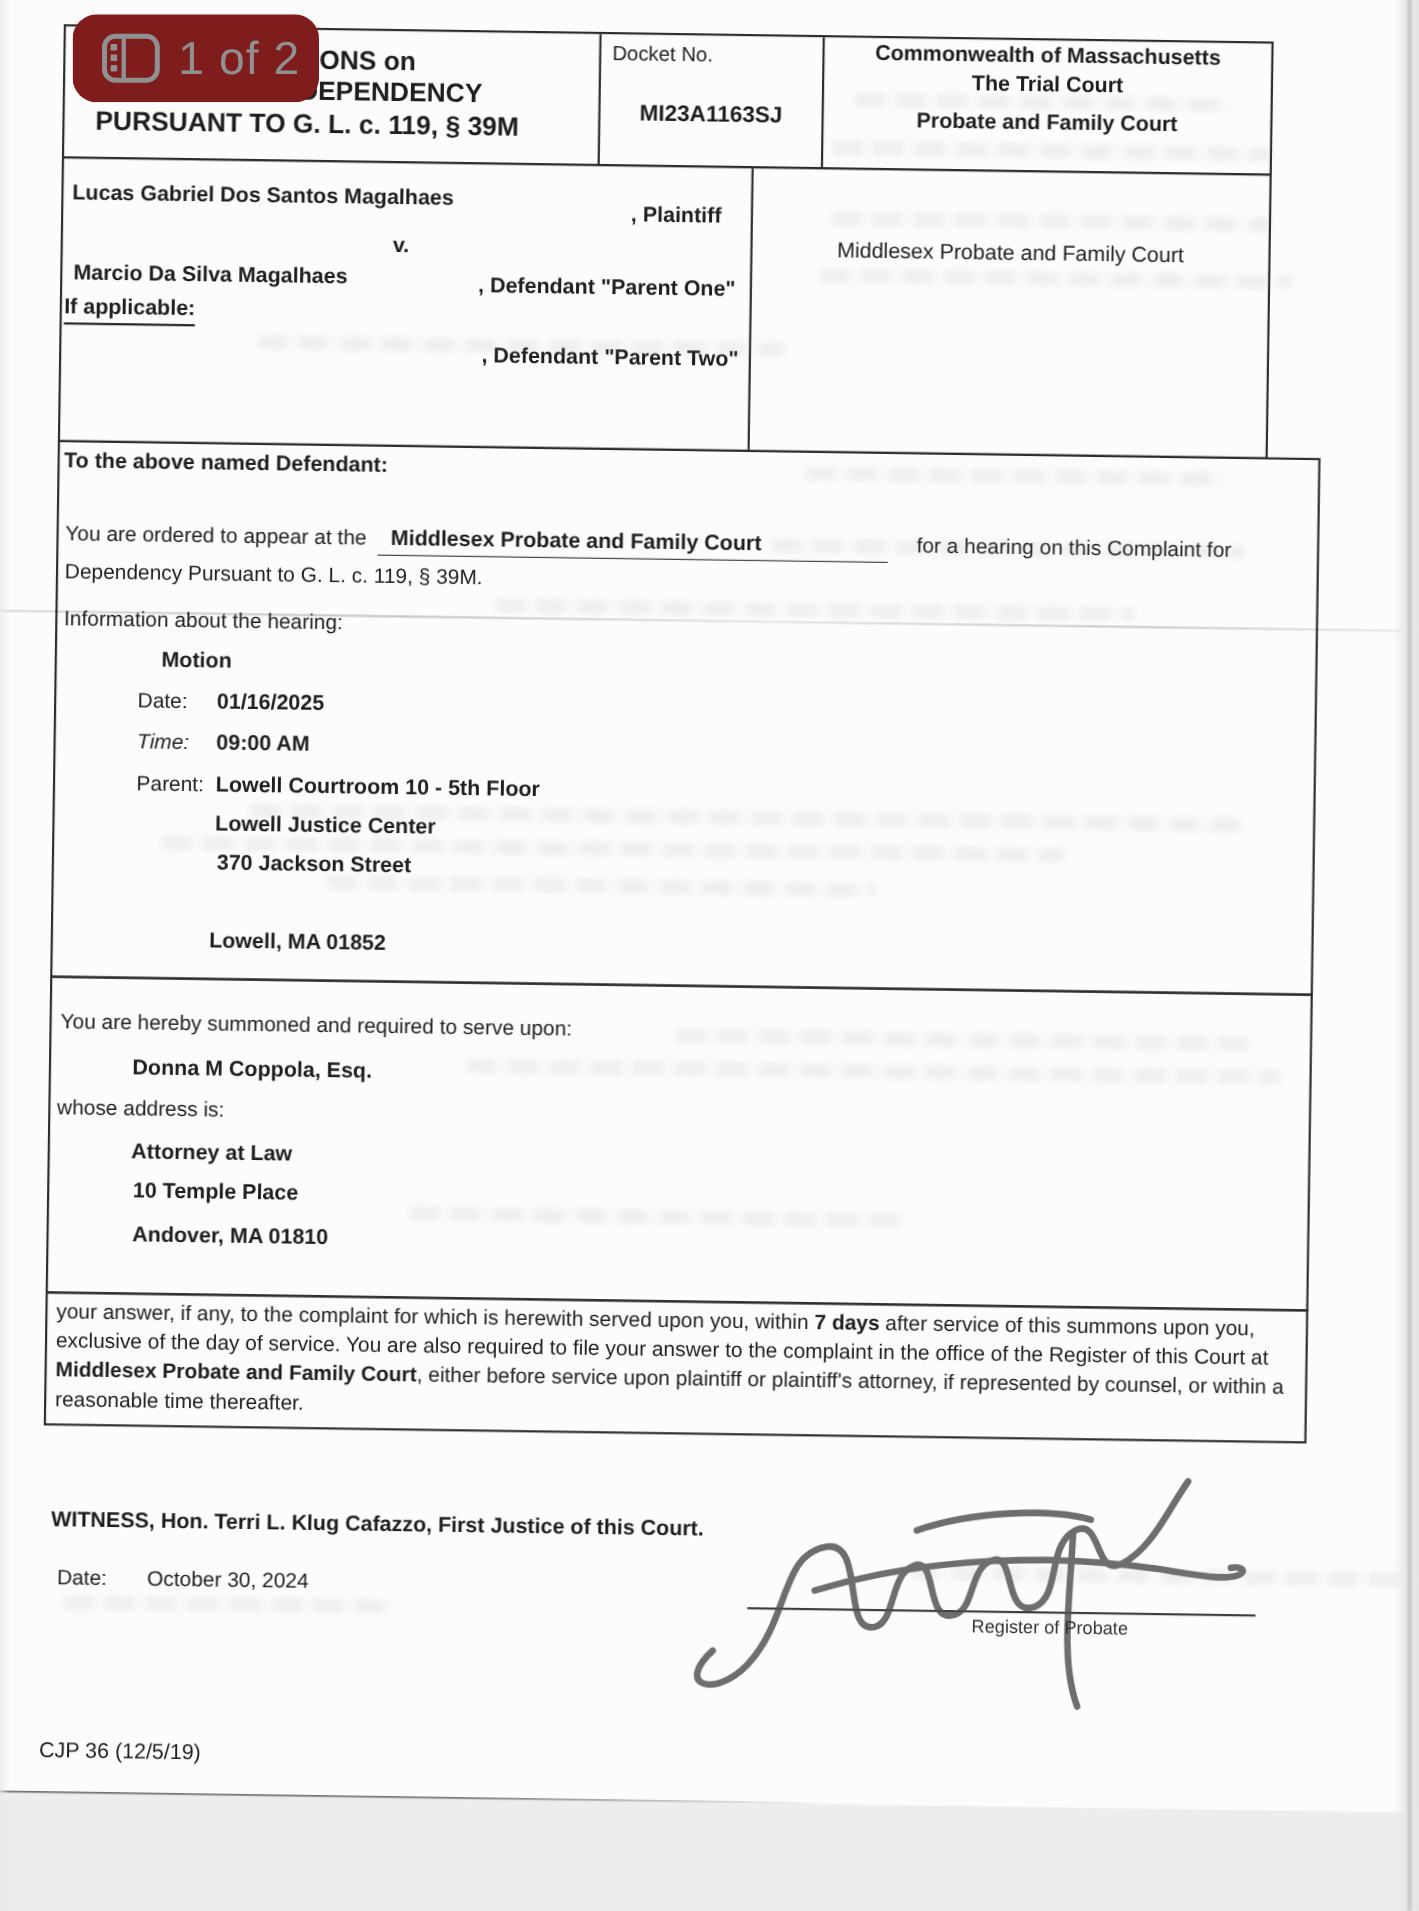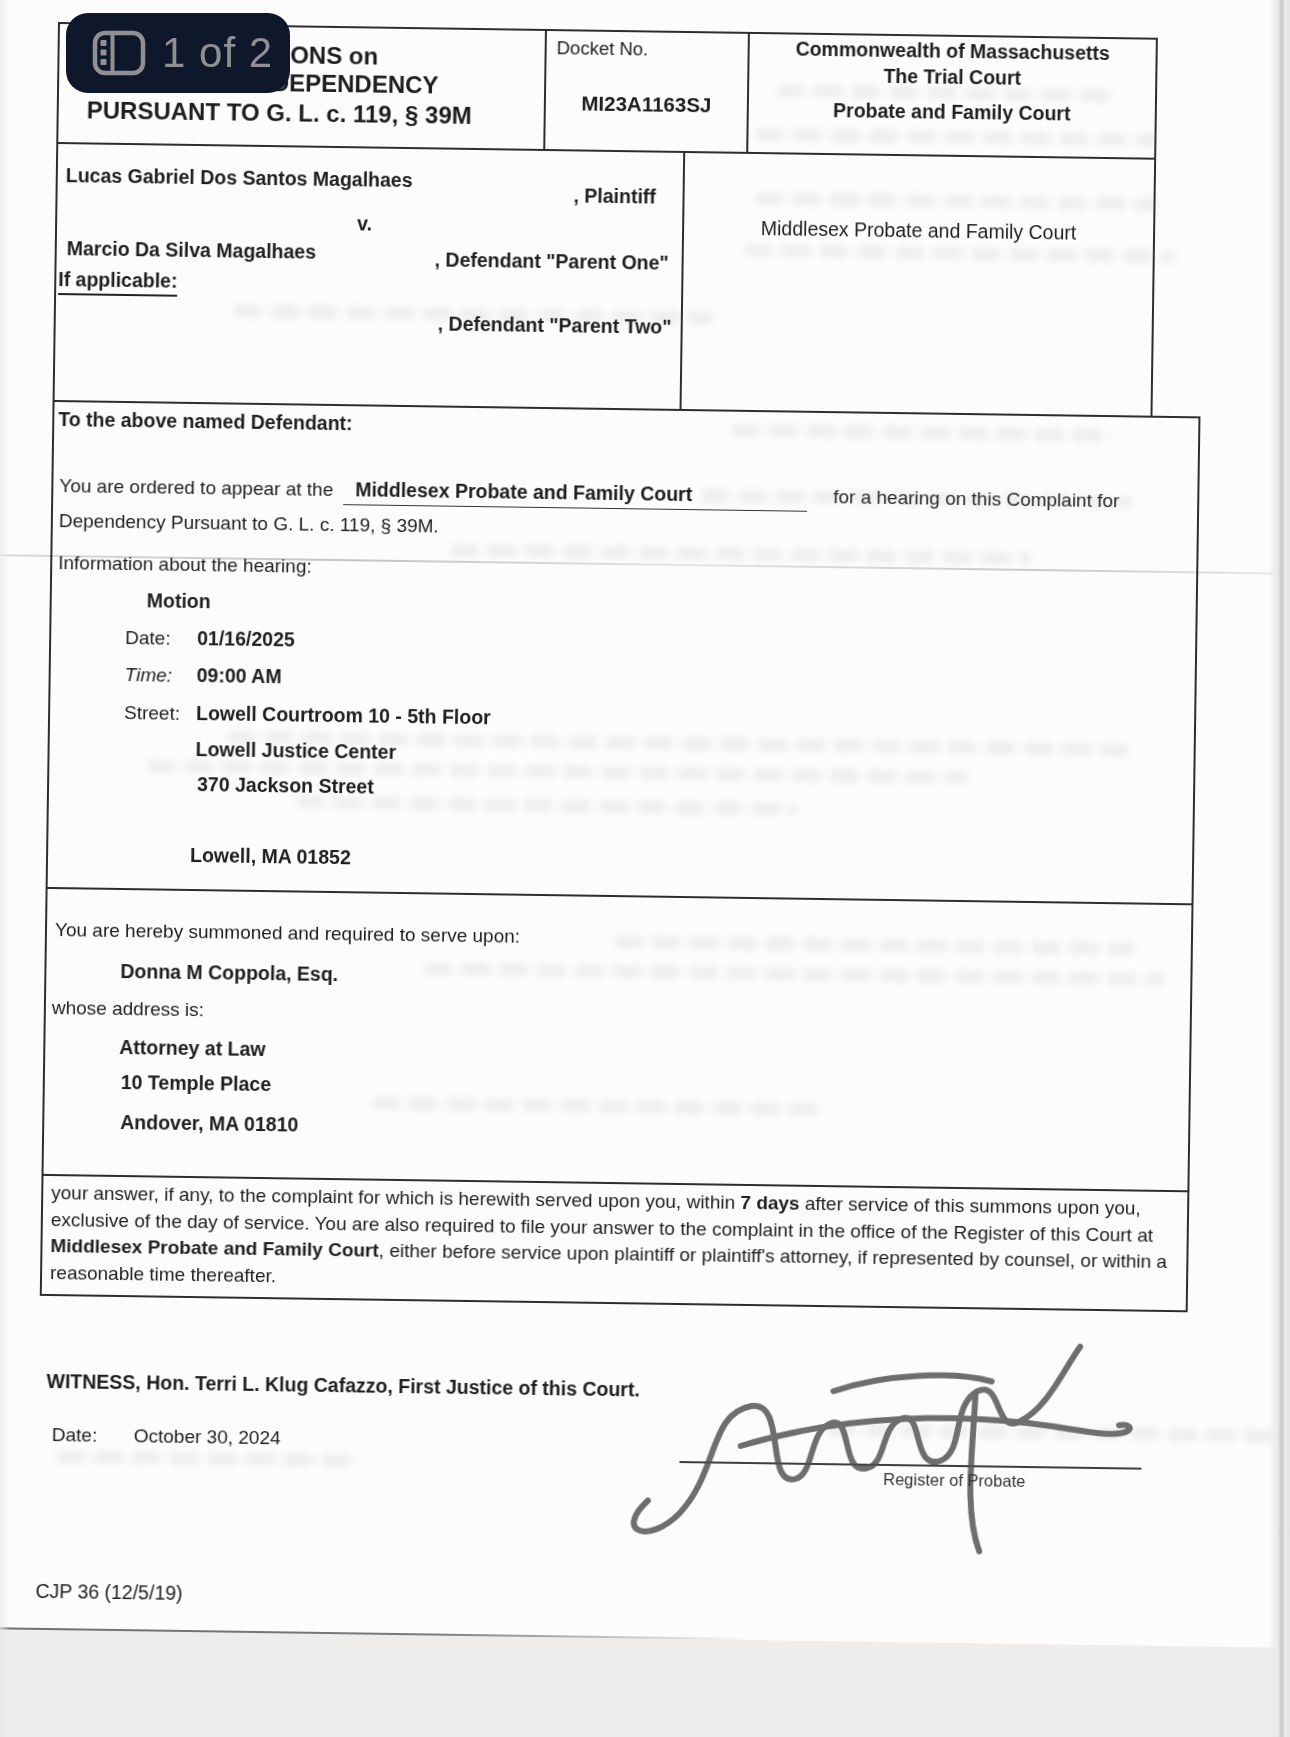--- a/index.html
+++ b/index.html
@@ -26,21 +26,21 @@
   .sig-line{position:absolute;height:1.6px;background:#3e3e3e;}
   .bottom-edge{position:absolute;height:2px;
     background:linear-gradient(90deg,#6f6f6f 0,#787878 55%,rgba(120,120,120,0) 95%);}
   .below-page{position:absolute;background:#efecec;}
   .edge-right{position:absolute;right:0;top:0;width:22px;height:100%;z-index:40;
     background:linear-gradient(to right,rgba(255,255,255,0) 0,#e8e8e8 45%,#c7c7c7 62%,#eaeaea 78%,#e3e3e3 100%);}
   .edge-left{position:absolute;left:0;top:0;width:9px;height:100%;z-index:40;opacity:.75;
     background:linear-gradient(to right,#e9e9e9,rgba(255,255,255,0));}
   
   .pill{position:absolute;left:66px;top:13px;width:224px;height:80px;border-radius:22px;
-    background:#0f172a;z-index:50;display:flex;align-items:center;}
+    background:#7f1d1d;z-index:50;display:flex;align-items:center;}
   .pill-text{font-size:42px;font-weight:500;color:#909093;margin-left:16px;letter-spacing:1px;}
 </style>
 </head>
 <body>
 
 <div class="stage">
 
   <div class="doc">
 
     <div class="bx" style="left:0;top:0;width:1100px;height:122px;">
@@ -88,21 +88,21 @@
       <span class="abs t19" style="left:6px;top:150px;">Information about the hearing:</span>
 
       <span class="abs b t195" style="left:74px;top:186px;padding-left:21px;">Motion</span>
 
       <span class="abs t19" style="left:74px;top:224px;">Date:</span>
       <span class="abs b t195" style="left:146px;top:223px;">01/16/2025</span>
 
       <span class="abs t19" style="left:74px;top:261px;font-style:italic;">Time:</span>
       <span class="abs b t195" style="left:146px;top:260px;">09:00 AM</span>
 
-      <span class="abs t19" style="left:74px;top:299px;">Street:</span>
+      <span class="abs t19" style="left:74px;top:299px;">Parent:</span>
       <span class="abs b t195" style="left:146px;top:298px;">Lowell Courtroom 10 - 5th Floor</span>
       <span class="abs b t195" style="left:146px;top:334px;">Lowell Justice Center</span>
       <span class="abs b t195" style="left:148px;top:369px;">370 Jackson Street</span>
       <span class="abs b t195" style="left:142px;top:440px;">Lowell, MA 01852</span>
     </div>
 
     <div class="bx" style="left:0;top:865px;width:1148px;height:289px;">
       <span class="abs t19" style="left:8px;top:30px;">You are hereby summoned and required to serve upon:</span>
       <span class="abs b t195" style="left:74px;top:70px;">Donna M Coppola, Esq.</span>
       <span class="abs t19" style="left:6px;top:108px;">whose address is:</span>

